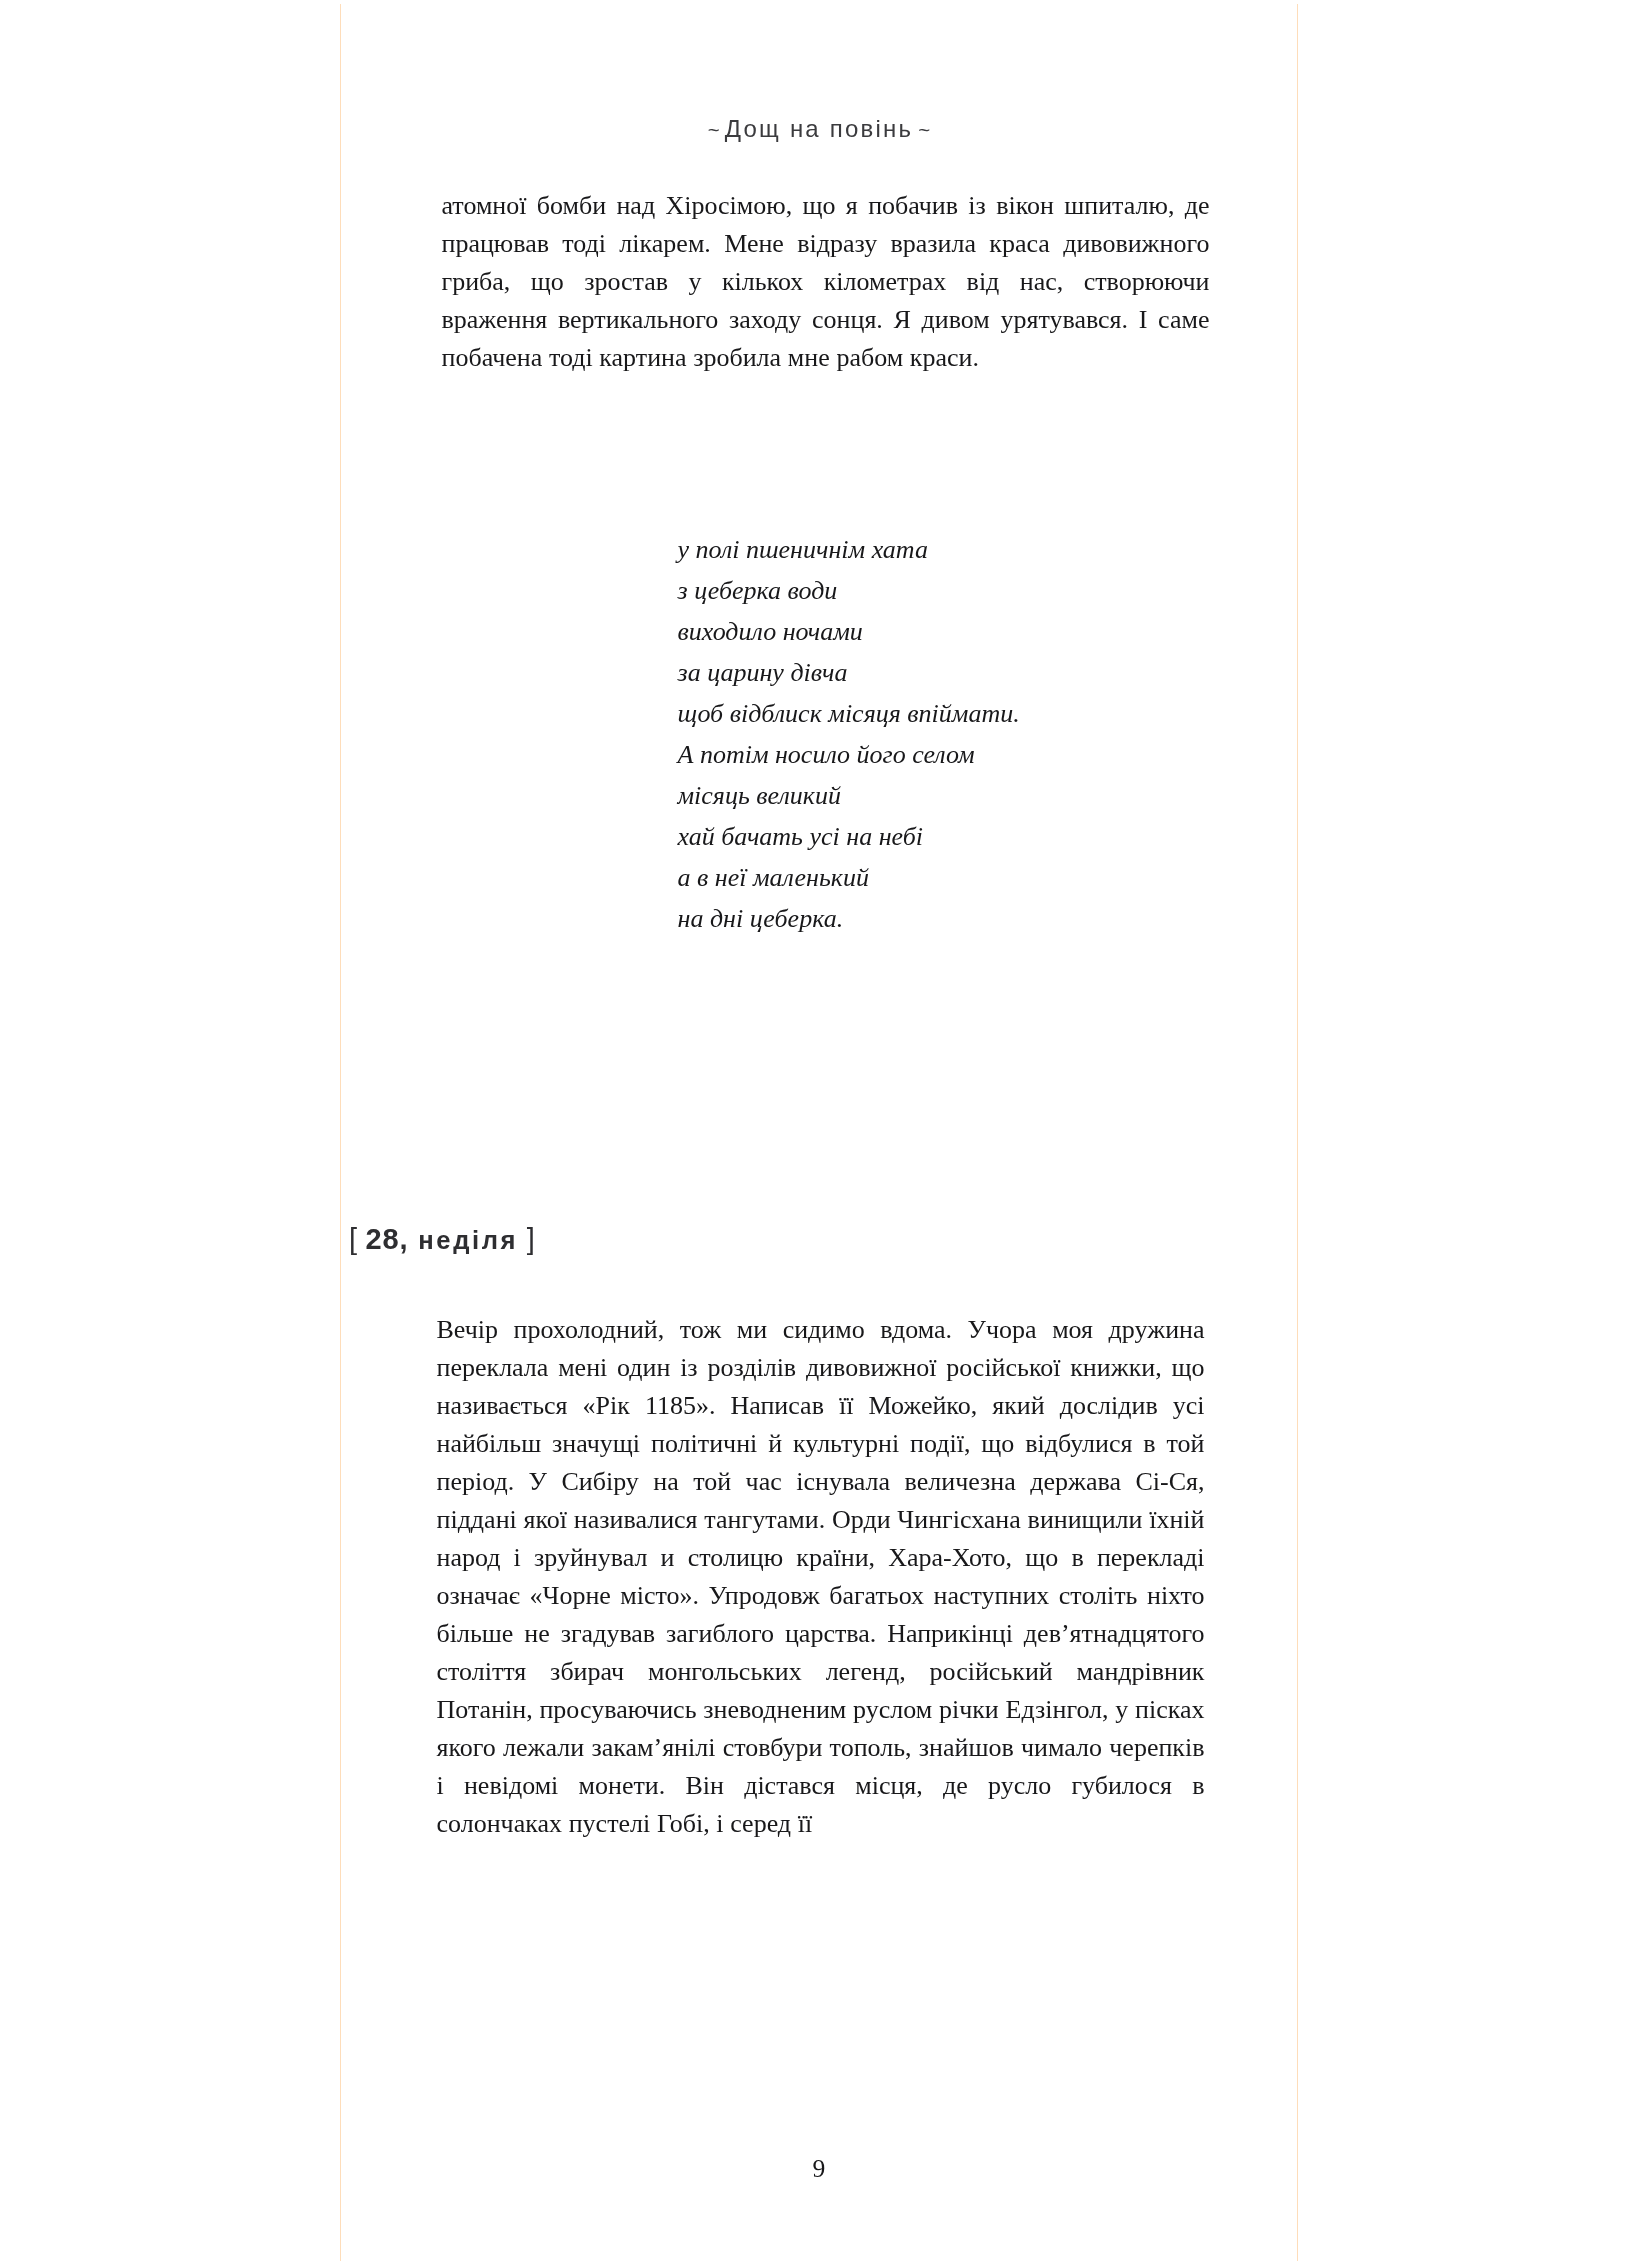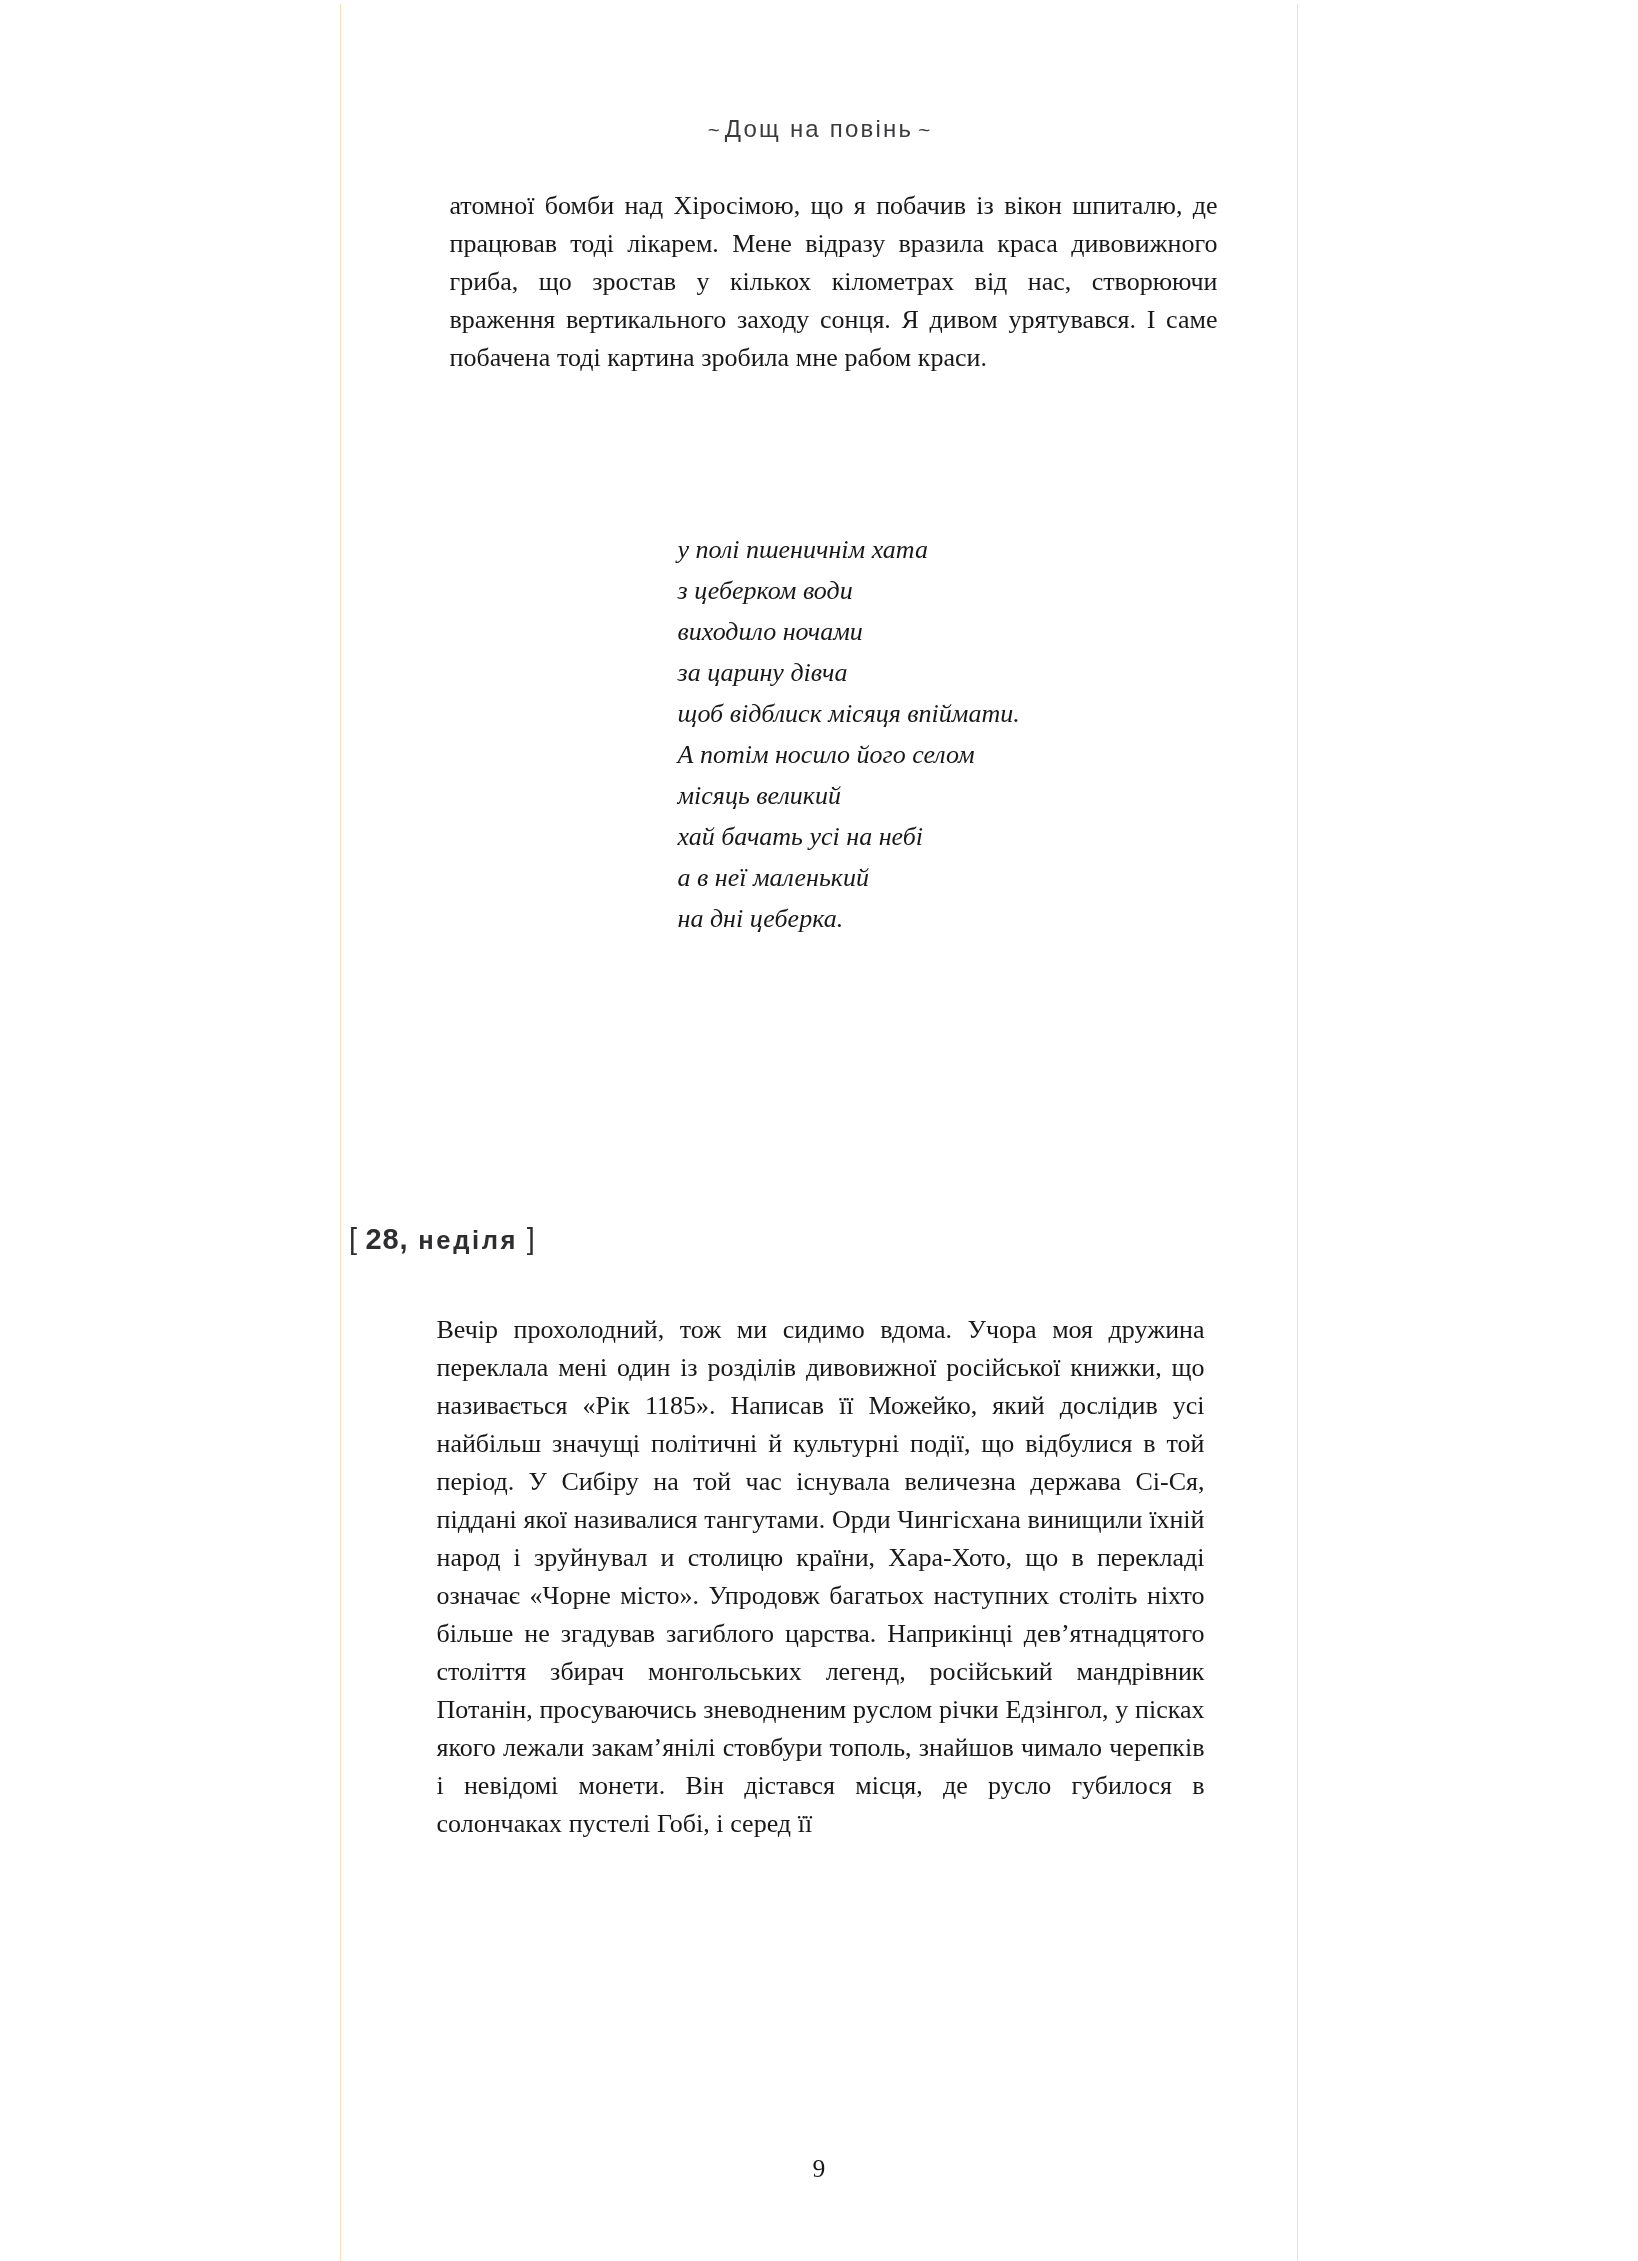--- a/index.html
+++ b/index.html
@@ -43,21 +43,21 @@
     font-family: "Liberation Sans", sans-serif;
     letter-spacing: 0;
     padding: 0 5.1px;
     color: #3b3b3e;
   }
   .running-head .rh-cap {
     font-size: 24px;
   }
   .body-col {
     position: absolute;
-    left: 109px;
+    left: 101px;
     width: 768px;
     top: 183px;
   }
   p.para {
     margin: 0;
     font-family: "Liberation Serif", "DejaVu Serif", serif;
     font-size: 26px;
     line-height: 38px;
     color: #18181a;
     text-align: justify;
@@ -148,21 +148,21 @@
     <div class="running-head">
       <span class="rh-tilde">~</span><span class="rh-cap">Дощ на повінь</span><span class="rh-tilde">~</span>
     </div>
 
     <div class="body-col">
       <p class="para">атомної бомби над Хіросімою, що я побачив із вікон шпиталю, де працював тоді лікарем. Мене відразу вразила краса дивовижного гриба, що зростав у кількох кілометрах від нас, створюючи враження вертикального заходу сонця. Я дивом урятувався. І саме побачена тоді картина зробила мне рабом краси.</p>
     </div>
 
     <ul class="poem">
       <li>у полі пшеничнім хата</li>
-      <li>з цеберком води</li>
+      <li>з цеберка води</li>
       <li>виходило ночами</li>
       <li>за царину дівча</li>
       <li>щоб відблиск місяця впіймати.</li>
       <li>А потім носило його селом</li>
       <li>місяць великий</li>
       <li>хай бачать усі на небі</li>
       <li>а в неї маленький</li>
       <li>на дні цеберка.</li>
     </ul>
 

